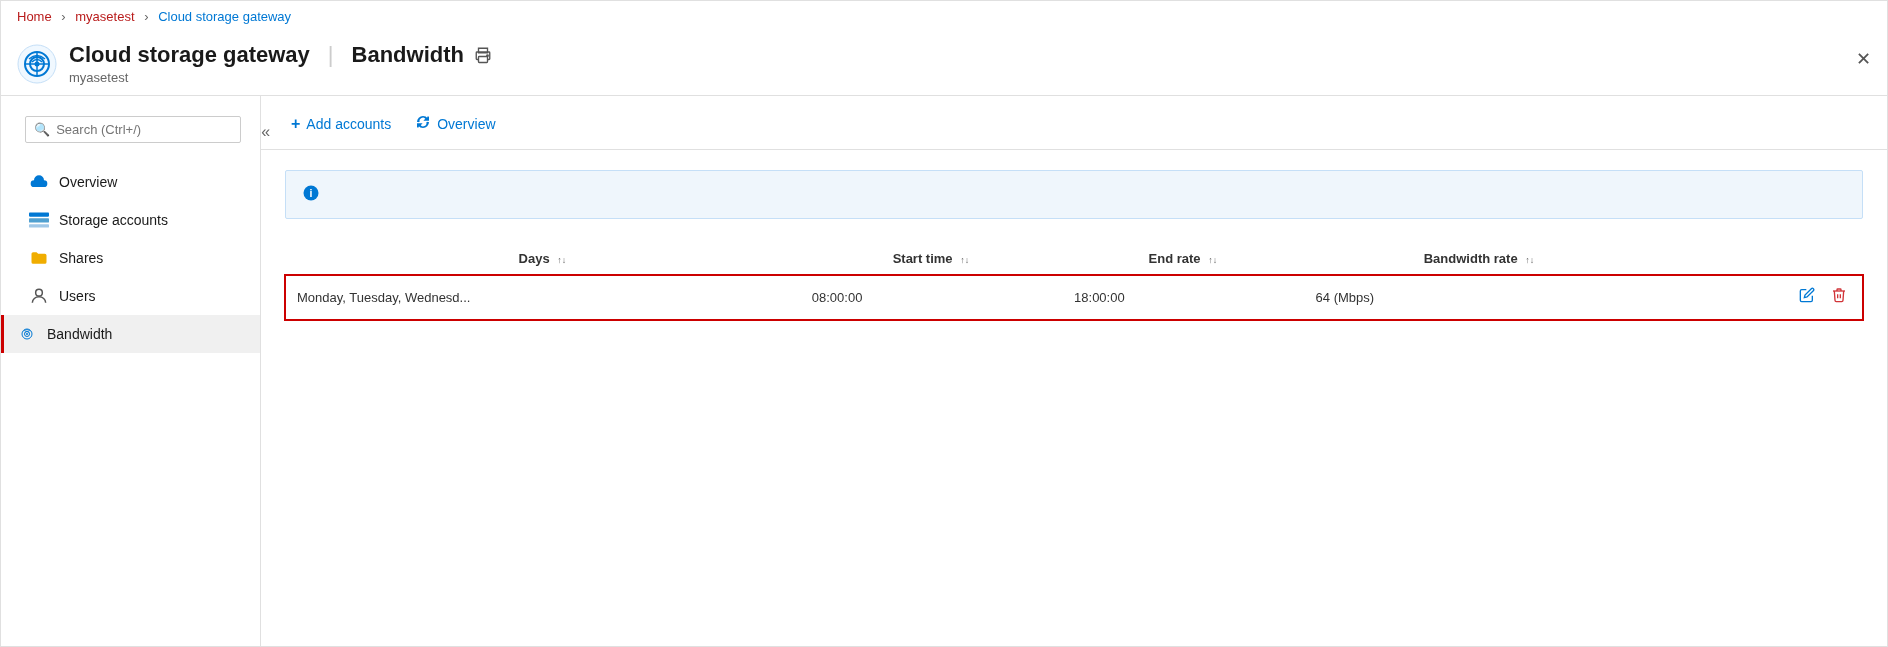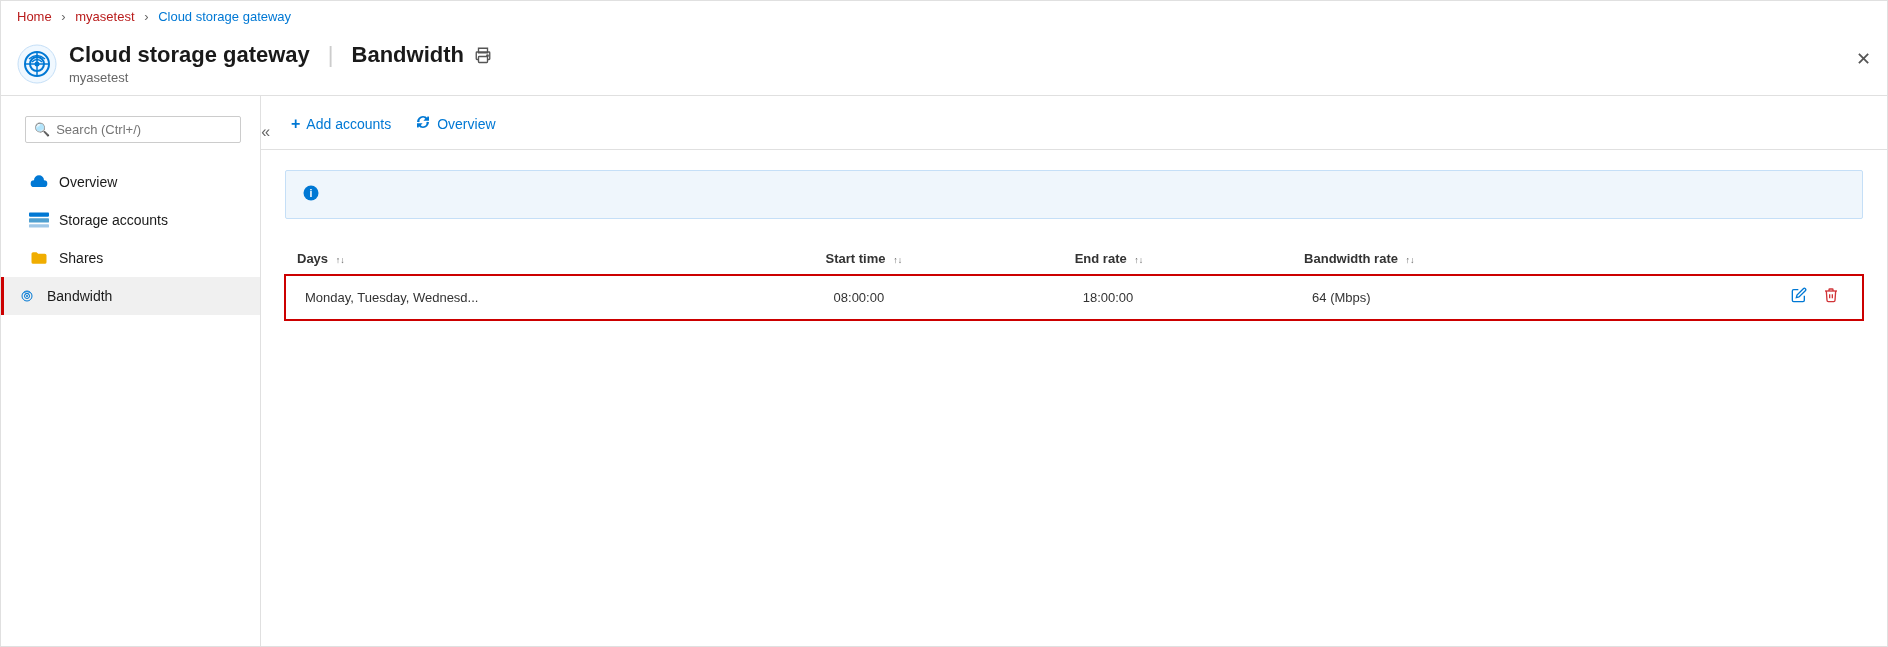--- a/index.html
+++ b/index.html
@@ -43,22 +43,22 @@
     .toolbar-btn { display: flex; align-items: center; gap: 6px; color: #0078d4; cursor: pointer; padding: 6px 10px; font-size: 14px; background: none; border: none; }
 
     .content-body { padding: 20px 24px; }
 
     
     .info-banner { background: #eff6fc; border: 1px solid #c5dff7; border-radius: 2px; padding: 12px 16px; display: flex; align-items: flex-start; gap: 10px; margin-bottom: 24px; font-size: 13px; color: #333; }
     .info-icon { color: #0078d4; font-size: 16px; margin-top: 1px; flex-shrink: 0; }
 
     
     .data-table { width: 100%; border-collapse: collapse; }
-    .data-table th { text-align: left; padding: 8px 12px; font-weight: 600; font-size: 13px; color: #333; border-bottom: 1px solid #ddd; white-space: nowrap; }
-    .data-table td { padding: 10px 20px; font-size: 13px; color: #333; border-bottom: 1px solid #f0f0f0; }
+    .data-table th { text-align: center; padding: 8px 12px; font-weight: 600; font-size: 13px; color: #333; border-bottom: 1px solid #ddd; white-space: nowrap; }
+    .data-table td { padding: 10px 12px; font-size: 13px; color: #333; border-bottom: 1px solid #f0f0f0; }
     .sort-icon { display: inline-flex; flex-direction: column; margin-left: 4px; font-size: 9px; color: #666; vertical-align: middle; }
     .data-table tr.highlighted-row td { background: #fff; }
     .data-table tr.highlighted-row { outline: 2px solid #c00; outline-offset: -1px; }
 
     .row-actions { display: flex; align-items: center; gap: 8px; justify-content: flex-end; }
     .action-btn { background: none; border: none; cursor: pointer; color: #0078d4; font-size: 16px; padding: 2px 4px; }
     .action-btn.delete { color: #d13438; }
   </style>
 </head>
 <body>
@@ -139,20 +139,29 @@
 
       <div class="sidebar-item">
         <div class="item-icon">
           <svg width="20" height="20" viewBox="0 0 24 24">
             <path d="M3 7a2 2 0 012-2h4l2 2h8a2 2 0 012 2v8a2 2 0 01-2 2H5a2 2 0 01-2-2V7z" fill="#f0ad00"></path>
           </svg>
         </div>
         <span>Shares</span>
       </div>
 
+      <div class="sidebar-item">
+        <div class="item-icon">
+          <svg width="20" height="20" viewBox="0 0 24 24" fill="none" stroke="#555" stroke-width="1.8">
+            <circle cx="12" cy="8" r="4"></circle>
+            <path d="M4 20c0-4 3.6-7 8-7s8 3 8 7"></path>
+          </svg>
+        </div>
+        <span>Users</span>
+      </div>
 
       <div class="sidebar-item active">
         <div class="item-icon">
           <svg width="20" height="20" viewBox="0 0 40 40" fill="none">
             <circle cx="20" cy="20" r="10" fill="none" stroke="#0078d4" stroke-width="2"></circle>
             <circle cx="20" cy="20" r="5" fill="none" stroke="#0078d4" stroke-width="2"></circle>
             <circle cx="20" cy="20" r="2" fill="#0078d4"></circle>
             <path d="M13 14 Q20 8 27 14" stroke="#0078d4" stroke-width="1.5" fill="none"></path>
             <path d="M15.5 16.5 Q20 12 24.5 16.5" stroke="#0078d4" stroke-width="1.5" fill="none"></path>
           </svg>

